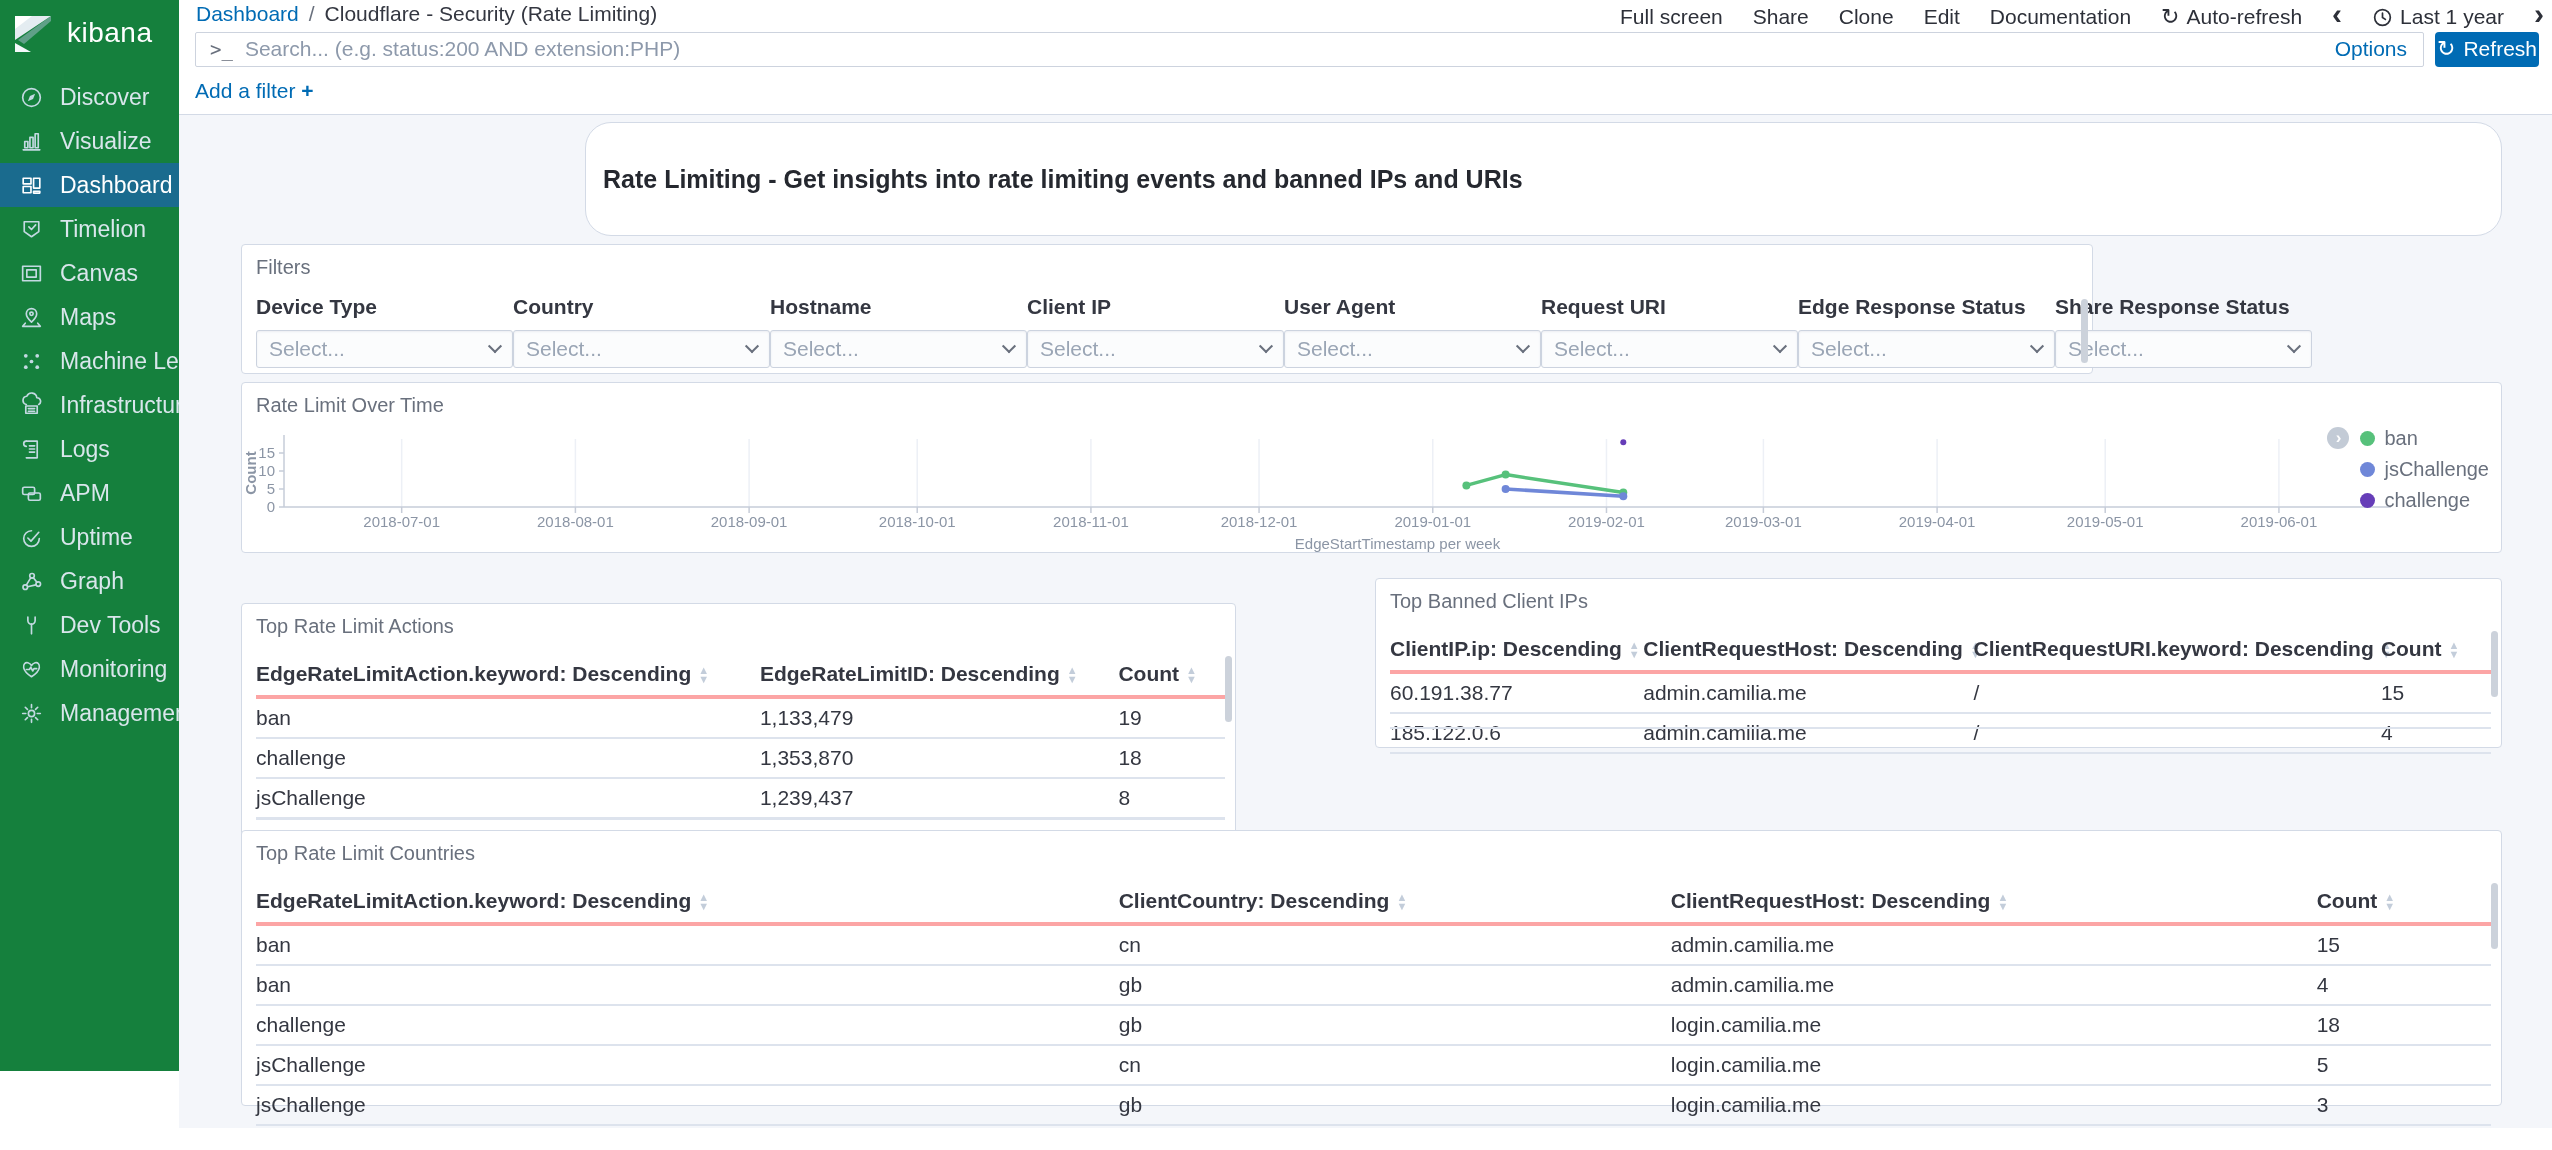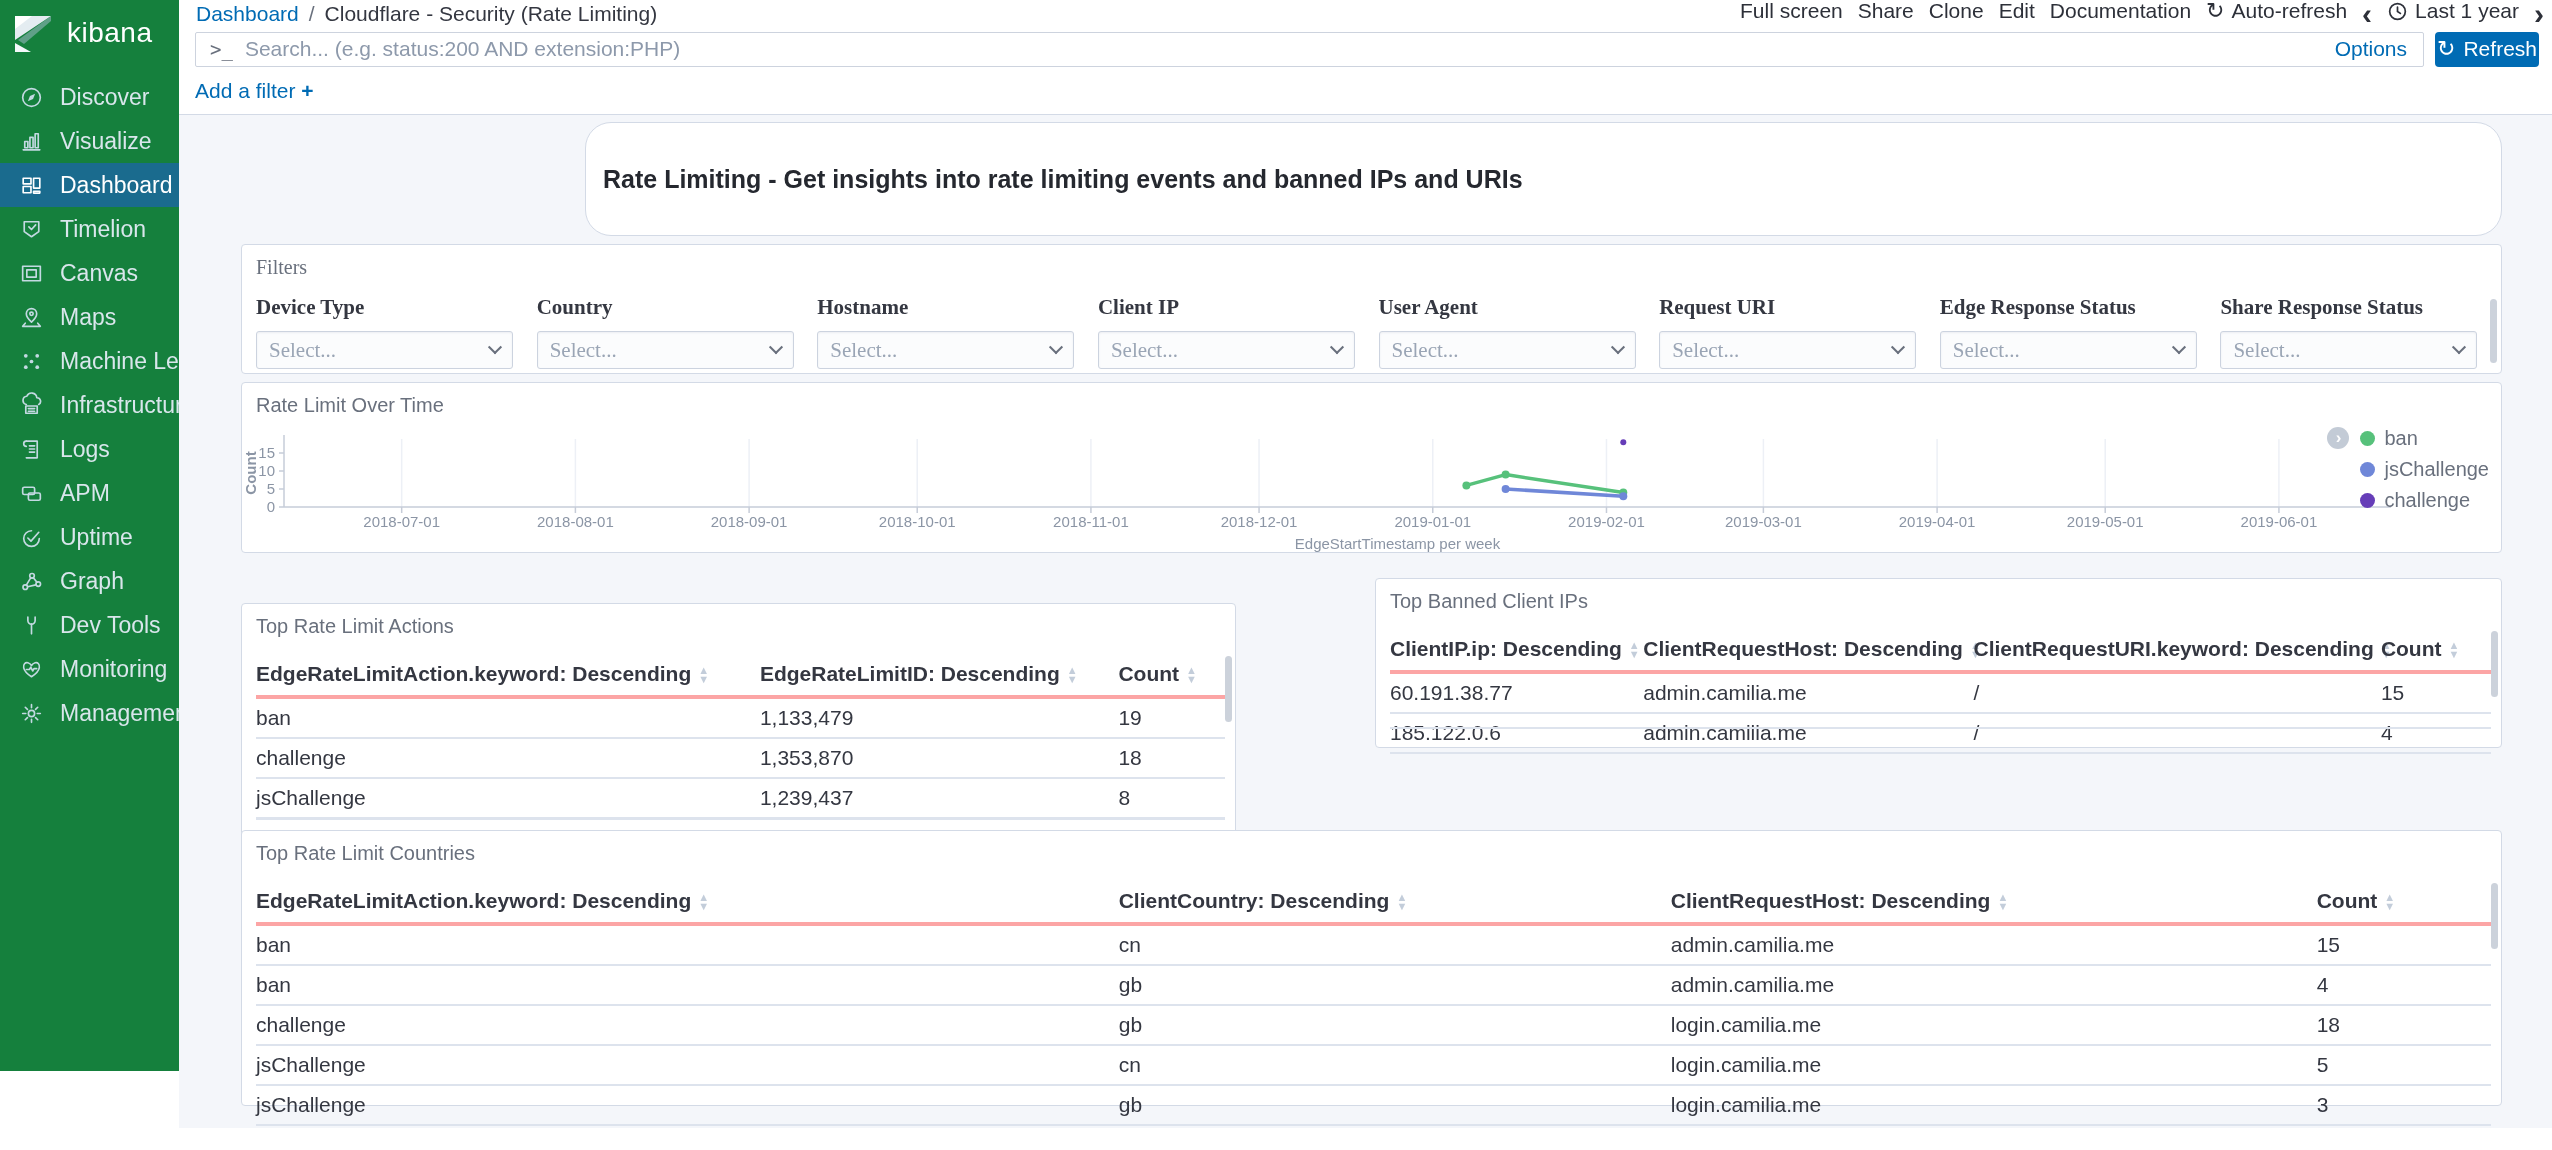--- a/index.html
+++ b/index.html
@@ -19,21 +19,21 @@
   .nav-item.active svg { color:#fff; }
 
   
   .main { position:relative; flex:1; height:1150px; background:#fff; }
 
   .topbar { position:absolute; top:0; left:0; right:0; height:28px; display:flex;
             align-items:center; padding:0 8px 0 17px; font-size:21px; background:#fff; }
   .crumb-link { color:#006bb4; cursor:pointer; }
   .crumb-sep { color:#69707d; margin:0 10px; }
   .crumb-current { color:#343741; }
-  .top-actions { margin-left:auto; display:flex; align-items:flex-start; gap:15px; }
+  .top-actions { margin-left:auto; display:flex; align-items:flex-end; gap:30px; }
   .top-actions .act { color:#2d3039; cursor:pointer; white-space:nowrap; }
   .iconic { display:flex; align-items:center; gap:7px; }
   .glyph { font-size:22px; line-height:1; }
   .chev { font-size:30px; line-height:1; font-weight:bold; color:#2d3039; cursor:pointer; }
   .clock-svg { width:21px; height:21px; }
 
   .querybar { position:absolute; top:28px; left:0; right:0; height:40px; display:flex;
               align-items:center; gap:11px; padding:2px 13px 0 16px; background:#fff; }
   .qinput { flex:1; display:flex; align-items:center; height:35px; border:1px solid #cdd3de;
             border-radius:2px; background:#fff; padding:0 14px; gap:12px; }
@@ -59,21 +59,21 @@
 
   .panel-logo   { left:62px;  top:7px;   width:332px;  height:114px; overflow:hidden; }
   .panel-mdtitle{ left:406px; top:7px;   width:1917px; height:114px; display:flex; align-items:center;border-radius:26px; }
   .md-title { font-size:25px; font-weight:bold; color:#25282f; padding-left:17px; }
 
   .cf-wrap { display:flex; flex-direction:column; align-items:center; padding-top:6px; }
   .cf-cloud { transform:translateX(28px); }
   .cf-text { font-size:31px; font-weight:bold; letter-spacing:4px; color:#404247; line-height:1; margin-top:-2px; }
   .cf-text sup { font-size:11px; letter-spacing:0; }
 
-  .panel-filters { left:62px; top:129px; width:2261px; height:130px;font-family:Liberation Serif, serif; }
+  .panel-filters { left:62px; top:129px; width:1852px; height:130px; }
   .filters-grid { display:flex; padding:16px 0 8px 14px; }
   .fcol { width:281px; }
   .flabel { font-size:21px; font-weight:bold; color:#343741; margin-bottom:11px; }
   .fselect { width:257px; height:38px; border:1px solid #ccd3df; border-radius:3px; background:#fbfcfd;
              box-shadow:inset 0 1px 2px rgba(120,135,155,.12); display:flex; align-items:center;
              justify-content:space-between; padding:0 12px; cursor:pointer; }
   .fselect .ph { font-size:21px; color:#9aa5b5; }
   .chev-down { width:10px; height:10px; border-right:2px solid #69707d; border-bottom:2px solid #69707d;
                transform:rotate(45deg) translate(-2px,-2px); }
 

